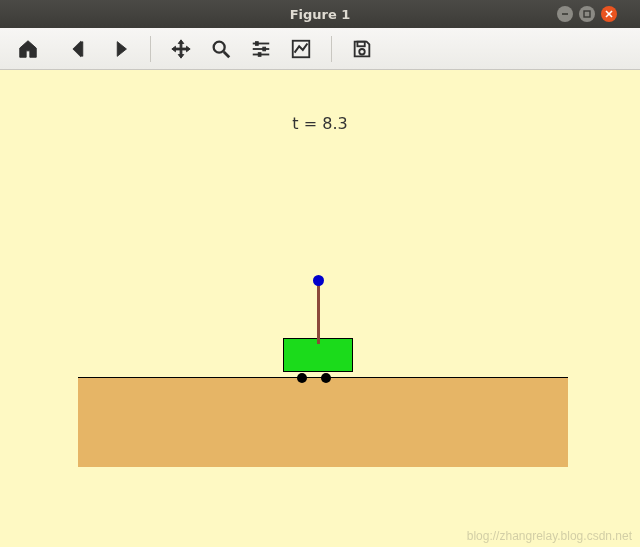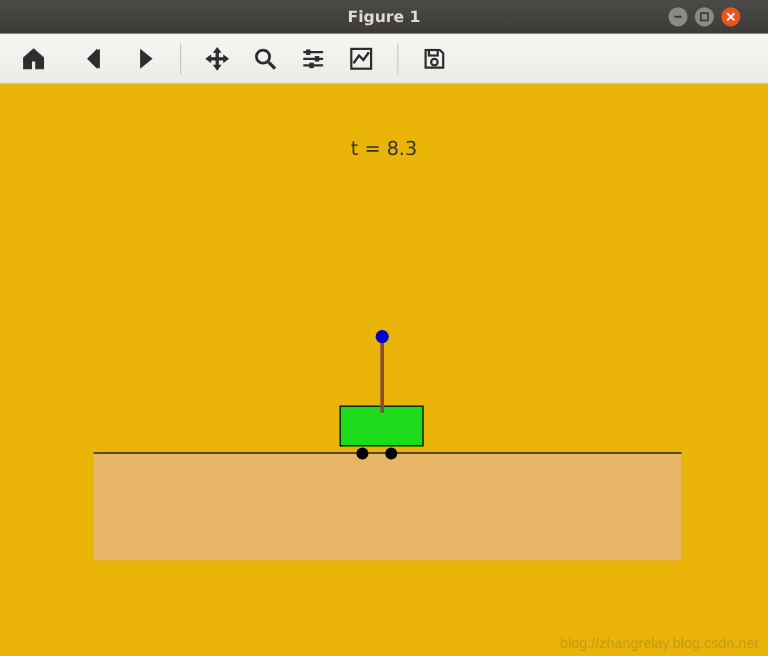--- a/index.html
+++ b/index.html
@@ -70,21 +70,21 @@
   .tsep {
     width: 1px; height: 26px;
     background: #c9c7c1;
     margin: 0 8px;
   }
   .spacer-small { width: 8px; }
 
   .canvas {
     width: 640px;
     height: 477px; 
-    background: #eab308;
+    background: #fef9c3;
     position: relative;
     overflow: hidden;
     padding-left: 32px;
   }
   
   .sim-label {
     position: absolute;
     top: 44px;
     left: 0; right: 0;
     text-align: center;

